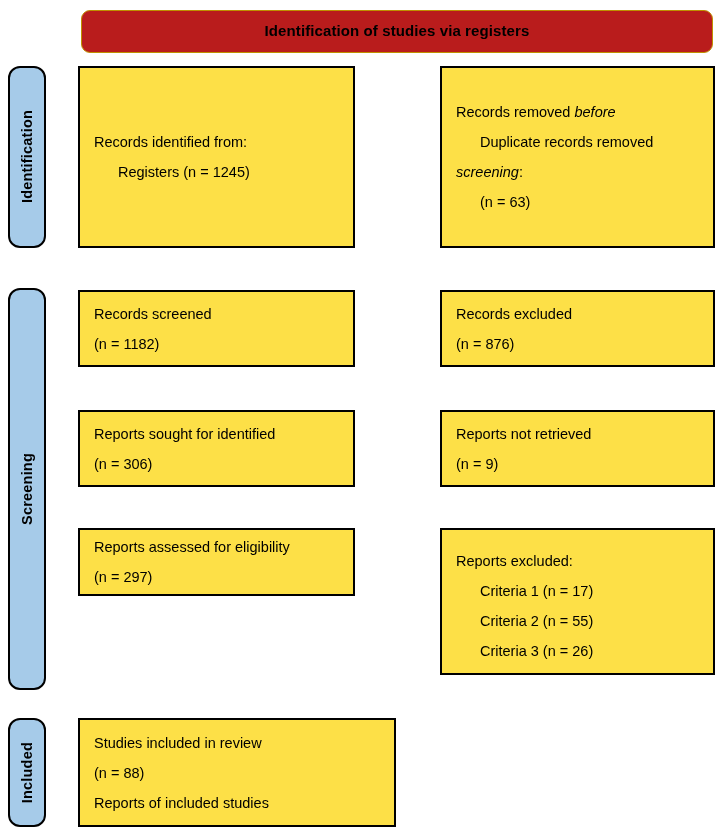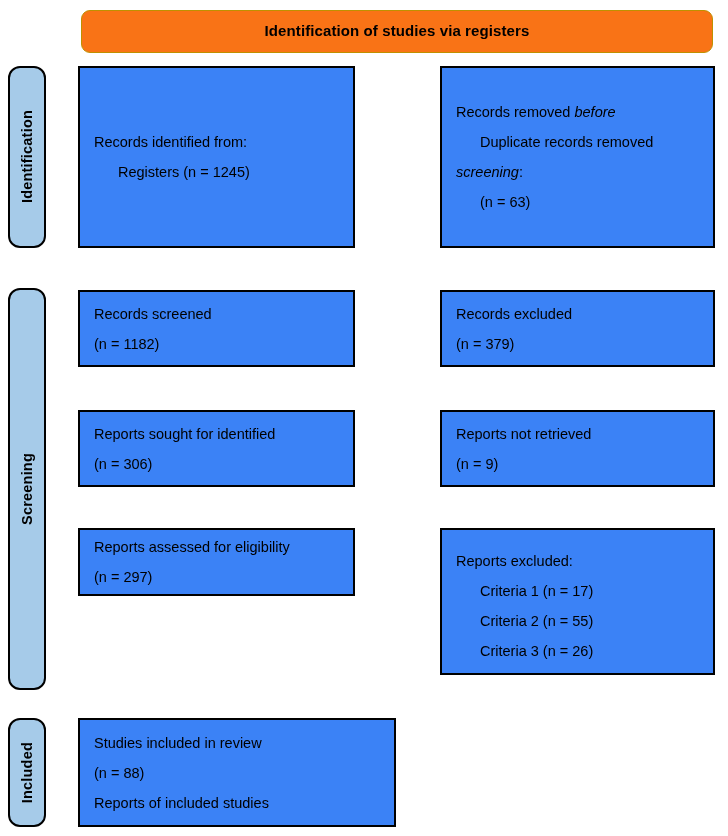--- a/index.html
+++ b/index.html
@@ -21,21 +21,21 @@
     overflow: hidden;
   }
 
   
   .banner {
     position: absolute;
     left: 81px;
     top: 10px;
     width: 632px;
     height: 43px;
-    background: #f97316;
+    background: #b91c1c;
     border: 1.5px solid #BF9000;
     border-radius: 9px;
     display: flex;
     align-items: center;
     justify-content: center;
     box-sizing: border-box;
   }
   .banner-text {
     font-size: 15px;
     font-weight: bold;
@@ -68,21 +68,21 @@
     white-space: nowrap;
   }
 
   #pill-identification { top: 66px;  height: 182px; }
   #pill-screening     { top: 288px; height: 402px; }
   #pill-included      { top: 718px; height: 109px; }
 
   
   .flow-box {
     position: absolute;
-    background: #3b82f6;
+    background: #fde047;
     border: 2.5px solid #000000;
     box-sizing: border-box;
     padding: 0;
     overflow: hidden;
   }
   .box-inner {
     position: absolute;
     left: 14px;
     right: 12px;
   }
@@ -167,21 +167,21 @@
   <div class="flow-box" id="box-screened">
     <div class="box-inner v-center">
       <div class="line">Records screened</div>
       <div class="line">(n = 1182)</div>
     </div>
   </div>
 
   <div class="flow-box" id="box-rec-excluded">
     <div class="box-inner v-center">
       <div class="line">Records excluded</div>
-      <div class="line">(n = 379)</div>
+      <div class="line">(n = 876)</div>
     </div>
   </div>
 
   <div class="flow-box" id="box-sought">
     <div class="box-inner v-center">
       <div class="line">Reports sought for identified</div>
       <div class="line">(n = 306)</div>
     </div>
   </div>
 

